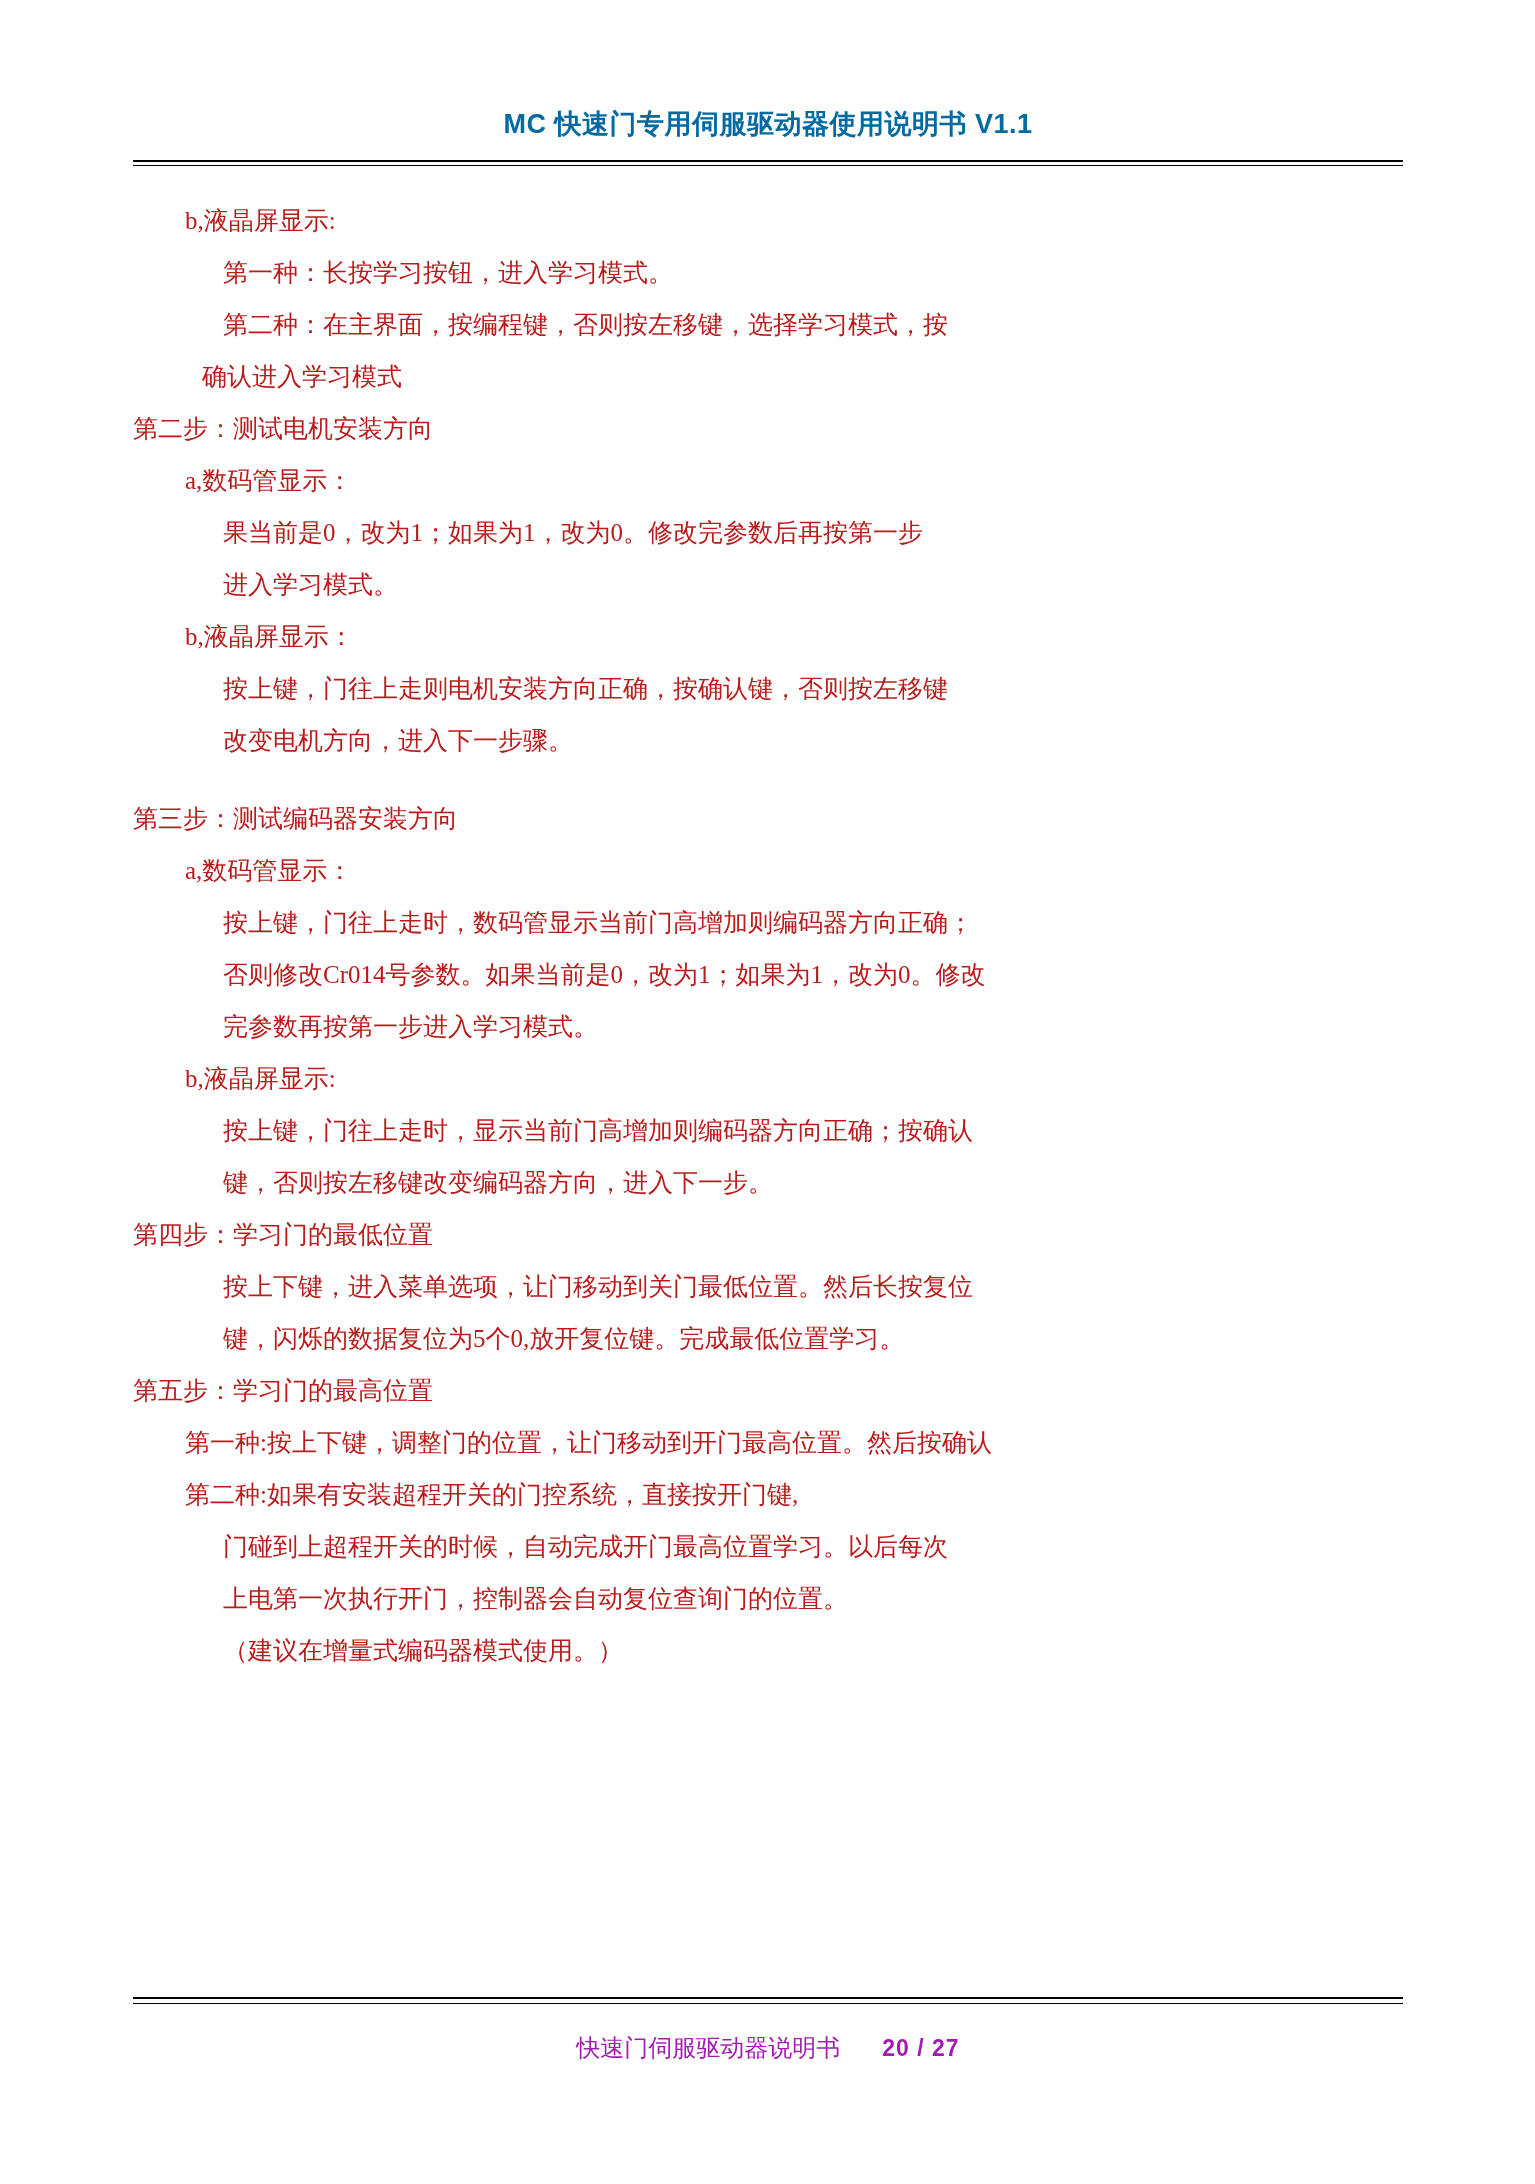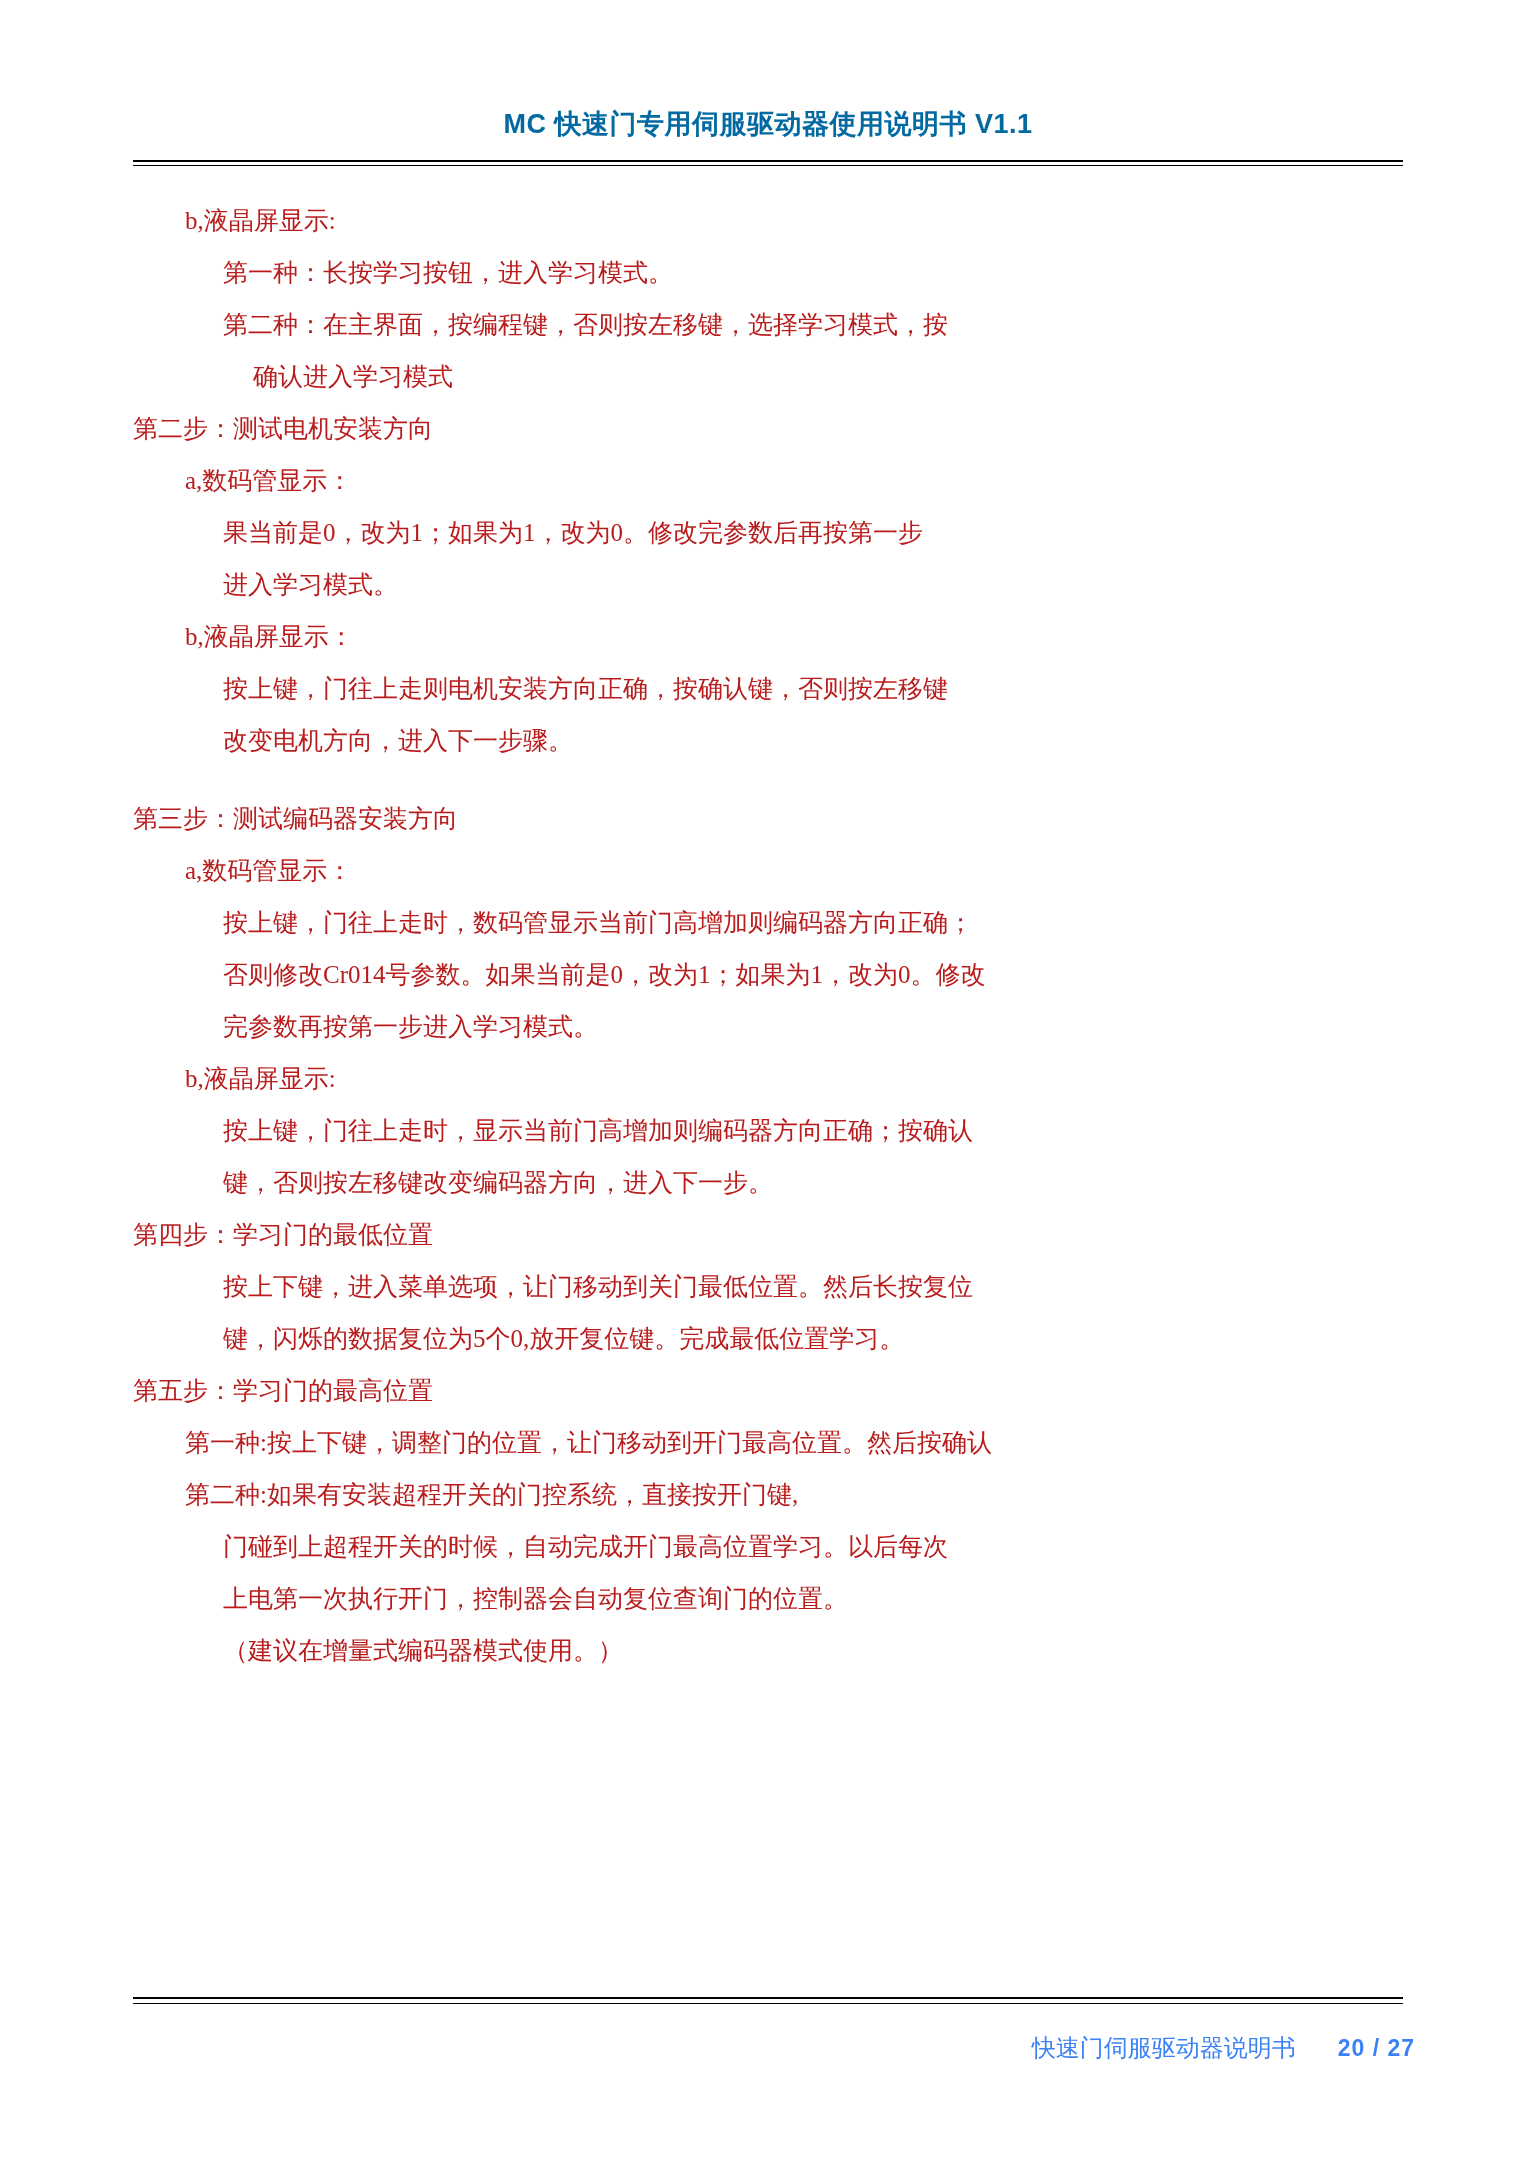--- a/index.html
+++ b/index.html
@@ -68,45 +68,45 @@
     color: #b91c1c;
   }
   .line {
     line-height: 52px;
     white-space: pre-wrap;
     font-family: "Liberation Serif", "DejaVu Serif", serif;
   }
   .i0 { margin-left: 0px; }
   .i1 { margin-left: 52px; }
   .i2 { margin-left: 90px; }
-  .i3 { margin-left: 120px; }
+  .i3 { margin-left: 69px; }
   .gap { height: 26px; }
   
   .footer-rule {
     position: absolute;
     bottom: 185px;
     left: 0;
     width: 1270px;
     border-top: 2px solid #000;
   }
   .footer-rule2 {
     position: absolute;
     bottom: 180px;
     left: 0;
     width: 1270px;
     border-top: 1px solid #000;
   }
   .footer {
     position: absolute;
     bottom: 120px;
-    left: 12px;
+    left: 0;
     width: 1270px;
-    text-align: right;
+    text-align: center;
     font-size: 24px;
-    color: #3b82f6;
+    color: #a21caf;
   }
   .footer-text {
     font-family: "Liberation Serif", "DejaVu Serif", serif;
   }
   .footer-page {
     font-family: "Liberation Sans", "DejaVu Sans", sans-serif;
     font-weight: bold;
     font-size: 23px;
     margin-left: 36px;
     letter-spacing: 1px;

